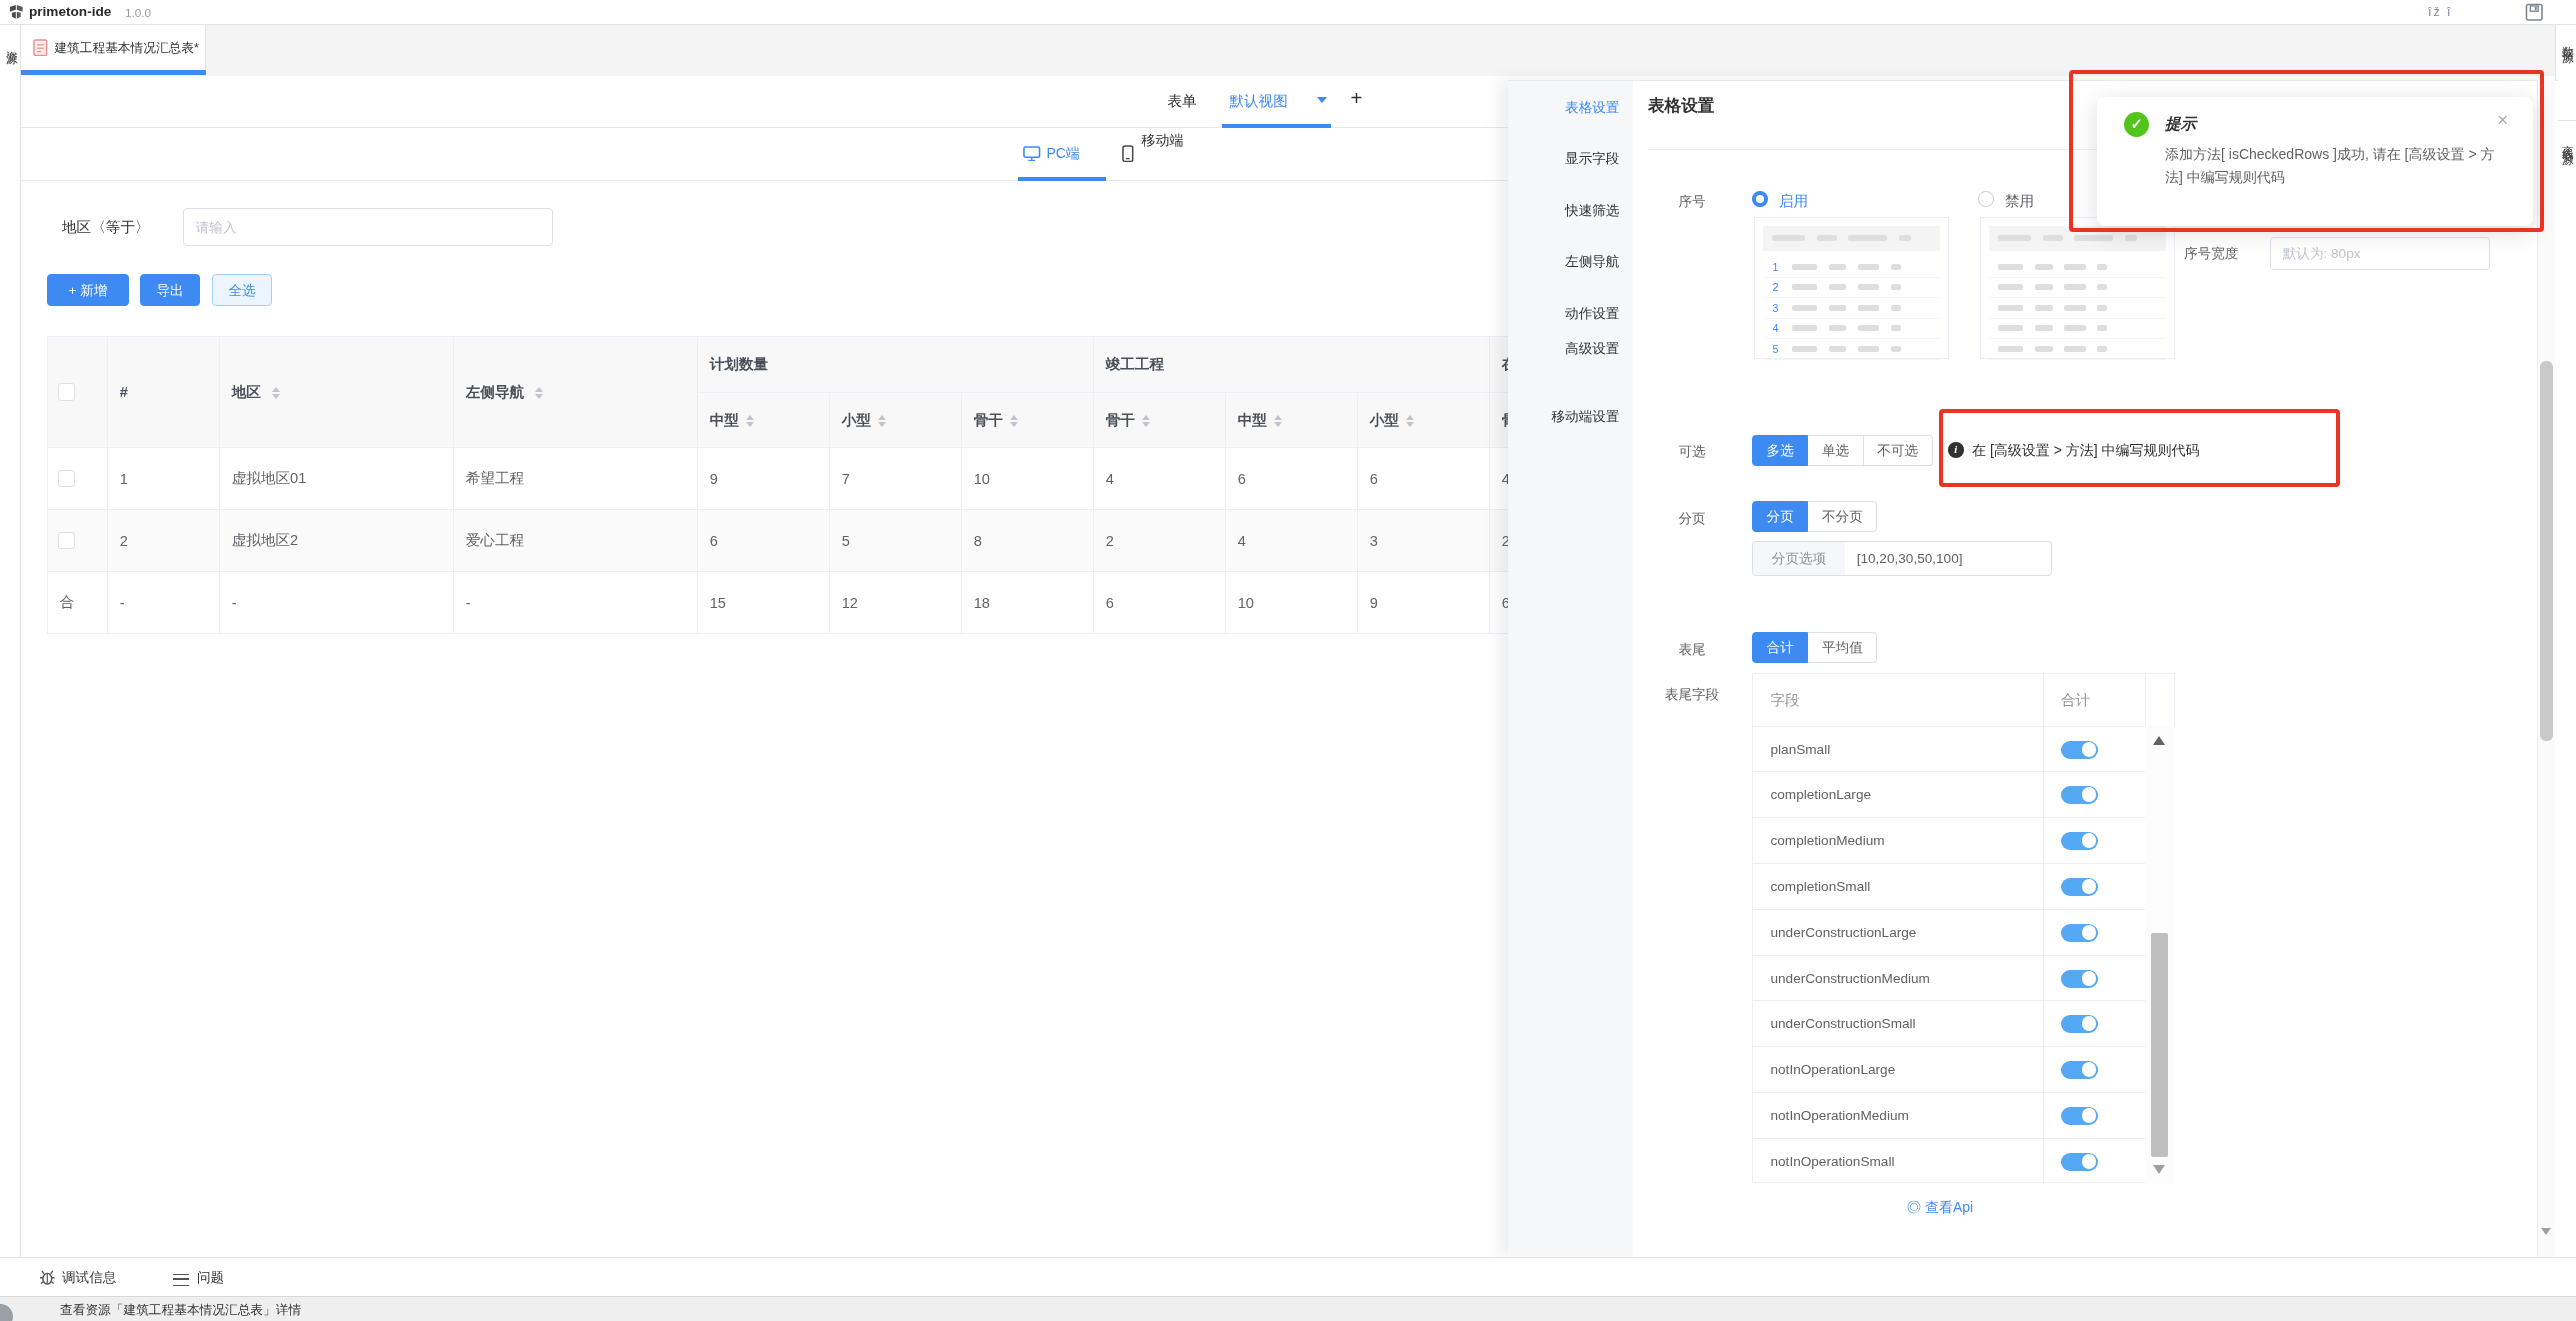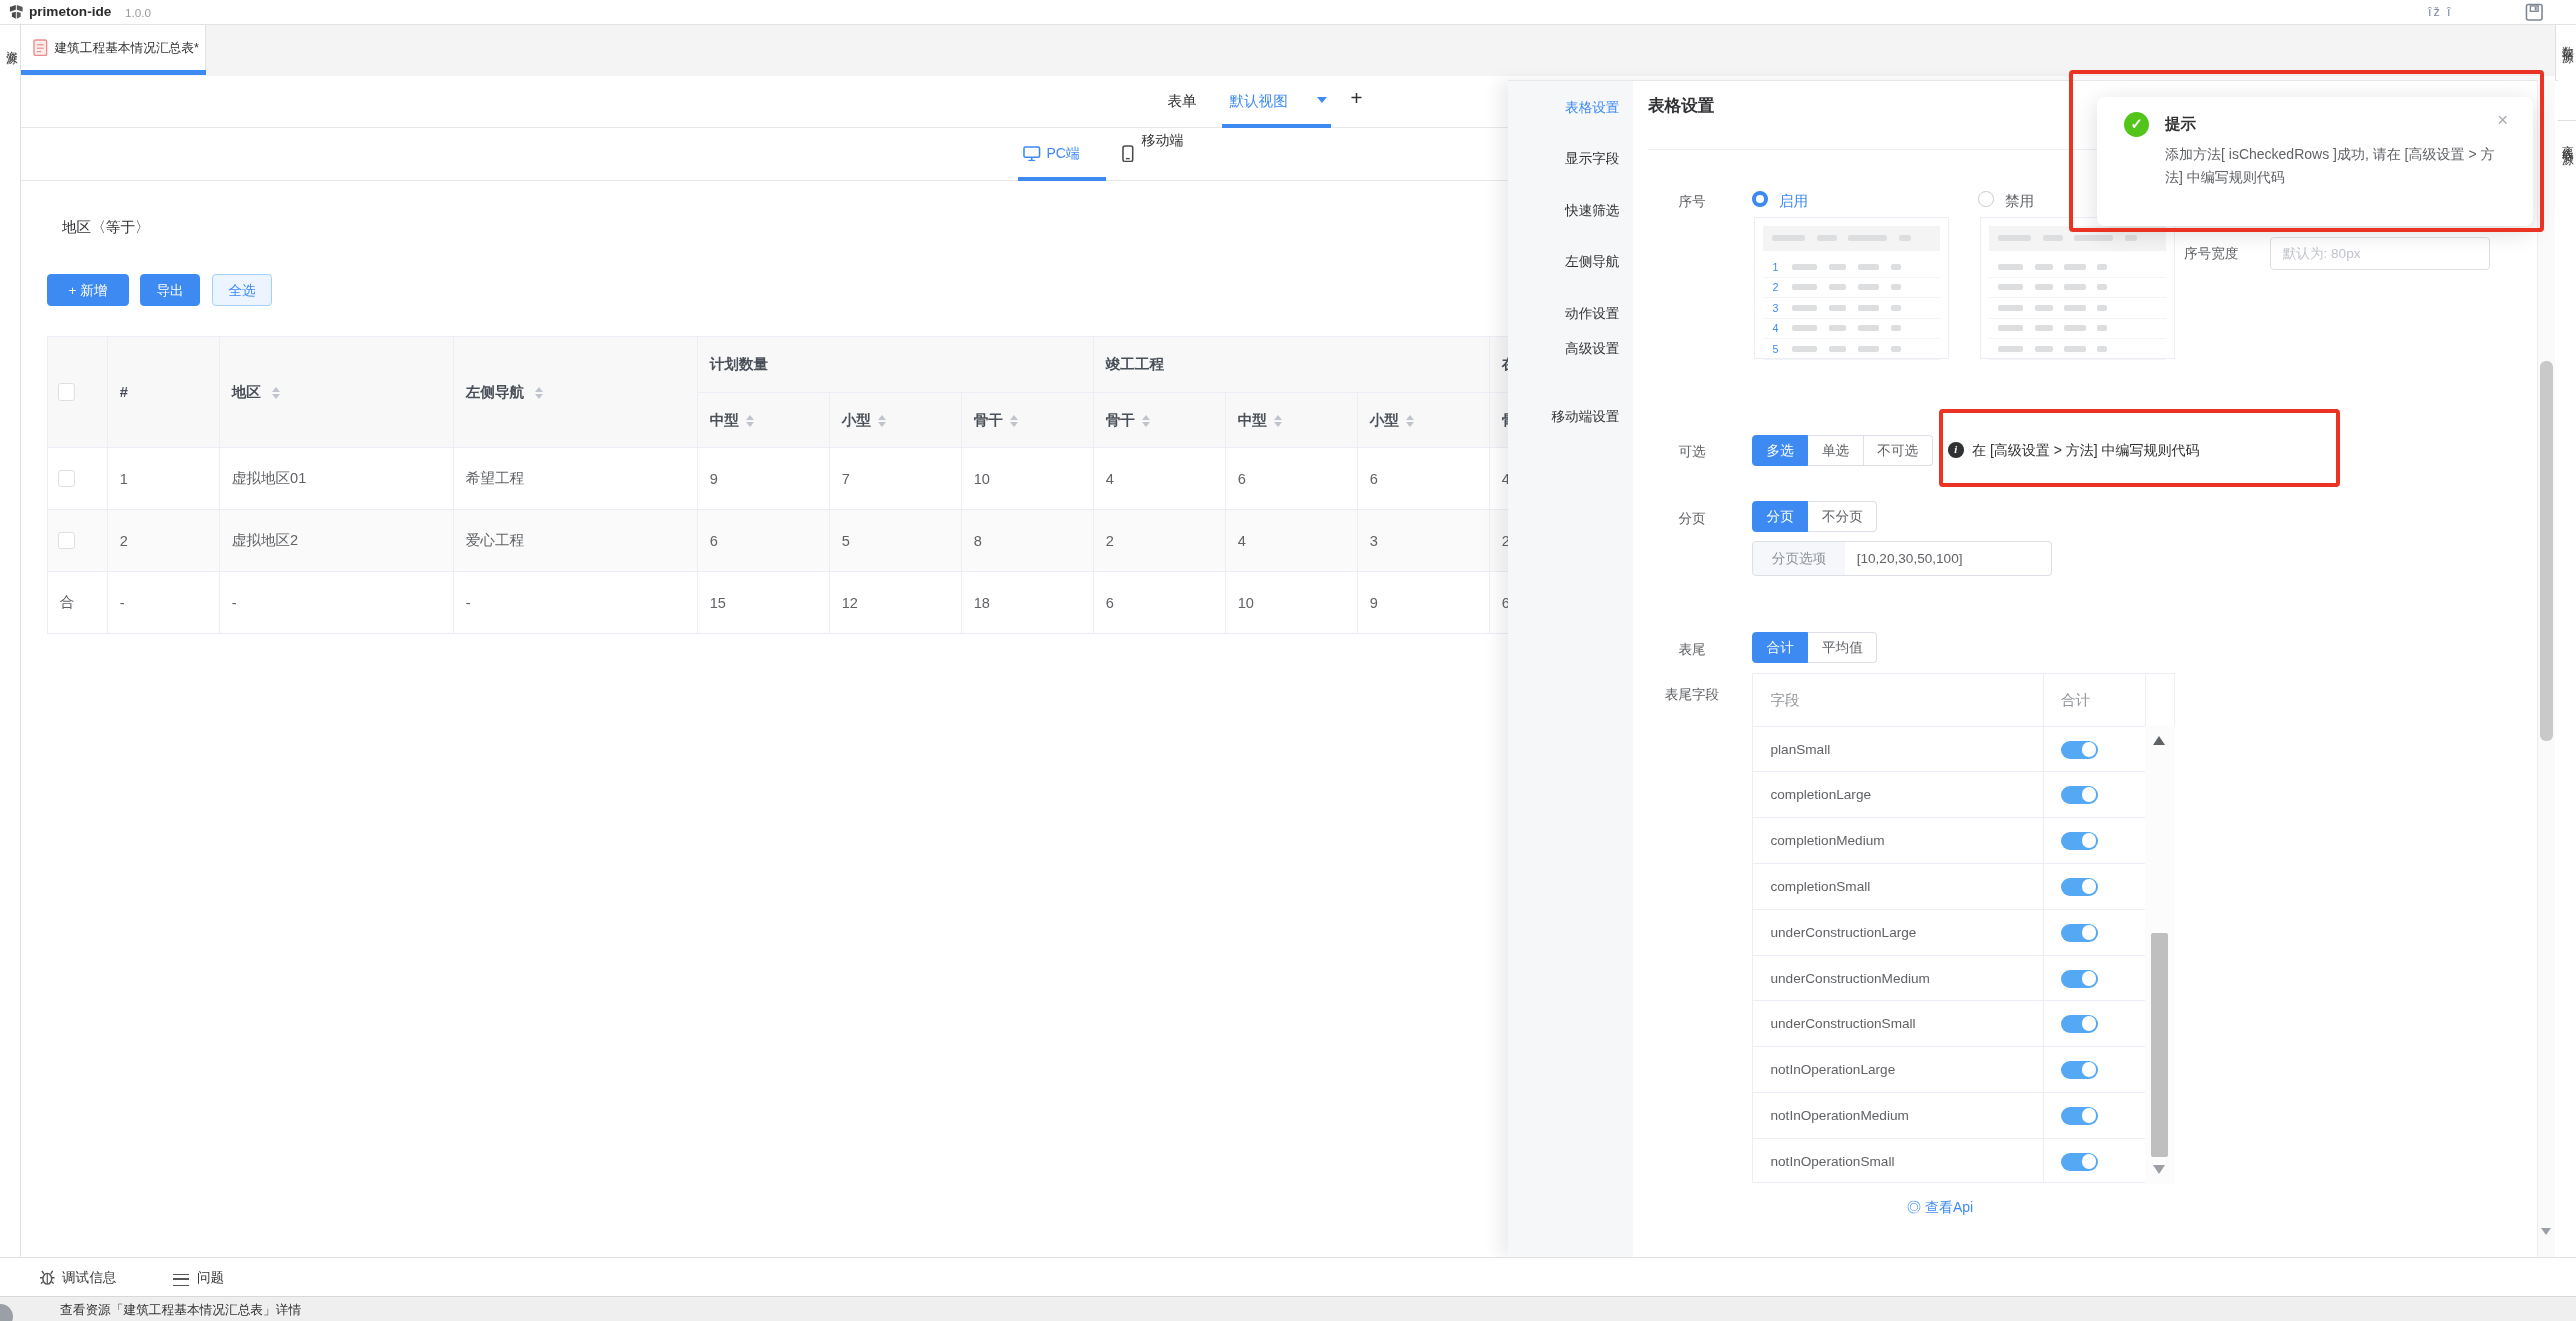--- a/index.html
+++ b/index.html
@@ -136,21 +136,21 @@
              border-left:1px solid #ededed; z-index:12; }
   .pscroll .thumb { position:absolute; left:1.9px; top:281px; width:12.7px; height:380px; background:#c9c9c9; border-radius:5.8px; }
   .pscroll .dn { position:absolute; left:2.9px; top:1148px; width:0; height:0;
         border-left:5.8px solid transparent; border-right:5.8px solid transparent; border-top:7.8px solid #9aa0a6; }
 
   
   .toast { position:absolute; left:2097px; top:97px; width:436px; height:129px; background:#fff;
            border-radius:7.8px; box-shadow:0 5.8px 23.4px rgba(0,0,0,0.14); z-index:31; }
   .toast-check { position:absolute; left:27px; top:14.6px; width:25px; height:25px; border-radius:50%;
                  background:#52c41a; color:#fff; font-size:14.6px; font-weight:bold; text-align:center; line-height:25px; }
-  .toast-title { position:absolute; left:68px; top:16.6px; font-size:15.6px; font-weight:bold; color:#303133; }
+  .toast-title { position:absolute; left:68px; top:16.6px; font-size:15.6px; font-weight:bold; color:#303133;font-style:italic; }
   .toast-close { position:absolute; right:25px; top:11.7px; font-size:18.5px; color:#a8abb2; cursor:pointer; }
   .toast-msg { position:absolute; left:68px; top:46px; width:341px; font-size:14px; line-height:23.4px; color:#606266; }
   .redbox { position:absolute; border:4.9px solid #ea3323; border-radius:3.9px; z-index:30; pointer-events:none; }
 
   
   .debugbar { position:absolute; left:0; top:1257px; width:2576px; height:39px; background:#fff;
               border-top:1px solid #e3e3e3; z-index:20; }
   .statusbar { position:absolute; left:0; top:1296px; width:2576px; height:25px; background:#efefef;
                border-top:1px solid #d8d8d8; z-index:21; font-size:12.7px; color:#333; }
   .listicon { display:inline-block; width:15.6px; height:11.7px; border-top:1.9px solid #555;
@@ -221,20 +221,21 @@
     <span class="abs blue" style="left:1025px;top:16.6px;font-size:14px">PC端</span>
     <div class="abs" style="left:997px;top:49px;width:88px;height:3.9px;background:#3d8af2"></div>
     <svg class="abs" style="left:1101px;top:16.6px" width="11.7" height="17.5" viewBox="0 0 12 18">
       <rect x="1" y="1" width="10" height="16" rx="2" fill="none" stroke="#4a4a4a" stroke-width="1.6"></rect>
       <line x1="4" y1="14" x2="8" y2="14" stroke="#4a4a4a" stroke-width="1.4"></line>
     </svg>
     <span class="abs" style="left:1120px;top:4px;font-size:14px;color:#303133">移动端</span>
   </div>
 
   <span class="filter-label">地区〈等于〉</span>
+  <input class="filter-input" placeholder="请输入" style="">
 
   <div class="btn btn-blue" style="left:47px;width:82px">
     <span>+</span>
     <span>新增</span>
   </div>
   <div class="btn btn-blue" style="left:140px;width:60px">
     <span>导出</span>
   </div>
   <div class="btn btn-light" style="left:212px;width:60px">
     <span>全选</span>

